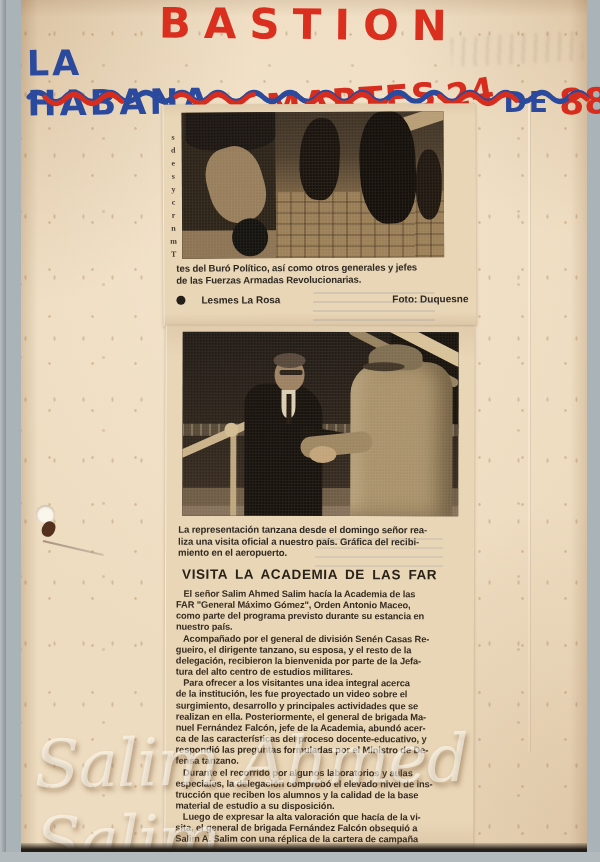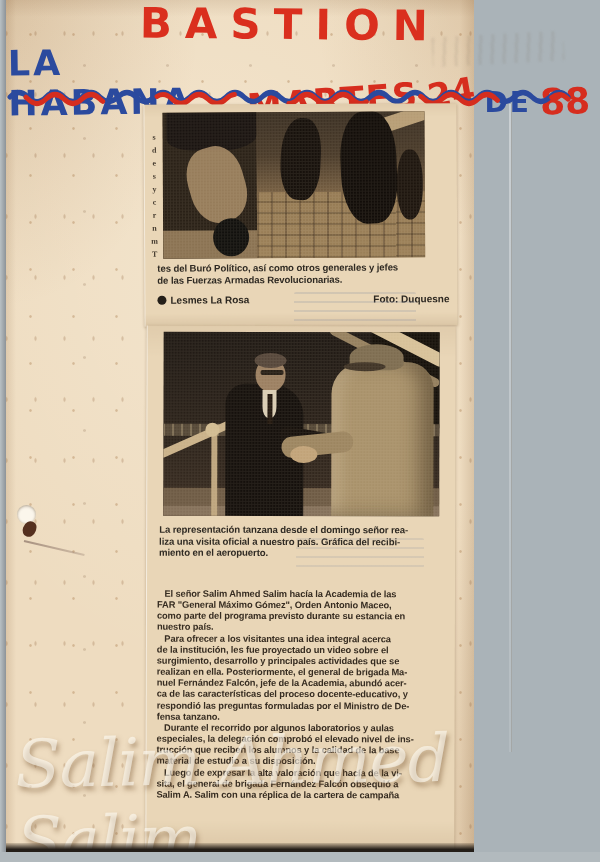--- a/index.html
+++ b/index.html
@@ -1,20 +1,20 @@
 <!DOCTYPE html>
 <html><head>
 <meta charset="utf-8">
 <style>
   html,body{margin:0;padding:0;background:#9aa1a6;}
   .stage{position:relative;width:600px;height:862px;overflow:hidden;
          background:#aab3b8;font-family:"Liberation Sans",sans-serif;}
 
   
-  .page{position:absolute;left:2px;top:0;width:472px;height:852px;
+  .page{position:absolute;left:21px;top:0;width:566px;height:852px;
     background:
       radial-gradient(90% 70% at 45% 30%, rgba(255,248,235,0.28), rgba(255,248,235,0) 70%),
       radial-gradient(140% 120% at 0% 0%, rgba(146,101,56,0.22), rgba(146,101,56,0) 30%),
       radial-gradient(120% 100% at 100% 0%, rgba(146,101,56,0.16), rgba(146,101,56,0) 28%),
       radial-gradient(150% 130% at 100% 100%, rgba(146,101,56,0.18), rgba(146,101,56,0) 32%),
       linear-gradient(90deg, rgba(120,80,40,0.22), rgba(120,80,40,0) 3%),
       linear-gradient(270deg, rgba(120,80,40,0.18), rgba(120,80,40,0) 3%),
       linear-gradient(180deg, rgba(120,80,40,0.15), rgba(120,80,40,0) 2%),
       #eedcc0;}
   .page::before{content:"";position:absolute;inset:0;pointer-events:none;
@@ -57,21 +57,21 @@
   .edge-letters{position:absolute;left:3px;top:26px;width:13px;font-family:"Liberation Serif",serif;
     font-size:8px;font-weight:bold;color:#463c30;line-height:13px;white-space:pre;text-align:center;}
 
   .newscaption{white-space:pre;overflow:hidden;font-weight:bold;color:#2f2a23;
     font-size:9.6px;line-height:11.5px;letter-spacing:-0.1px;}
   .cap1{position:absolute;left:12px;top:158px;width:294px;}
   .cap2{position:absolute;left:12px;top:198px;width:288px;}
 
   .byline-row{position:absolute;left:12px;top:190px;width:292px;display:flex;
     justify-content:space-between;align-items:center;font-size:10px;font-weight:bold;color:#2c2720;}
-  .byline-left{display:flex;align-items:center;gap:4px;}
+  .byline-left{display:flex;align-items:center;gap:16px;}
   .bullet{width:9px;height:9px;border-radius:50%;background:#241f19;display:inline-block;}
 
   .headline{position:absolute;left:16px;top:241px;font-size:13.5px;font-weight:bold;
     letter-spacing:0.6px;word-spacing:3px;color:#282219;}
   .article-body{position:absolute;left:10px;top:263px;width:296px;}
   .para{white-space:pre;overflow:hidden;font-size:9.3px;line-height:11.15px;
     font-weight:bold;color:#362c21;letter-spacing:-0.1px;}
 
   
   .photo{position:absolute;overflow:hidden;}
@@ -238,25 +238,30 @@
         <div class="p2-m1-arm"></div>
         <div class="p2-m2-body"></div>
         <div class="p2-m2-cap"></div>
         <div class="p2-m2-brim"></div>
         <div class="p2-m2-arm"></div>
         <div class="p2-hands"></div>
       </div>
       <div class="newscaption cap2">La representación tanzana desde el domingo señor rea-
 liza una visita oficial a nuestro país. Gráfica del recibi-
 miento en el aeropuerto.</div>
+      <div class="headline">VISITA LA ACADEMIA DE LAS FAR</div>
       <div class="article-body">
         <div class="para">   El señor Salim Ahmed Salim hacía la Academia de las
 FAR "General Máximo Gómez", Orden Antonio Maceo,
 como parte del programa previsto durante su estancia en
 nuestro país.</div>
+        <div class="para">   Acompañado por el general de división Senén Casas Re-
+gueiro, el dirigente tanzano, su esposa, y el resto de la
+delegación, recibieron la bienvenida por parte de la Jefa-
+tura del alto centro de estudios militares.</div>
         <div class="para">   Para ofrecer a los visitantes una idea integral acerca
 de la institución, les fue proyectado un video sobre el
 surgimiento, desarrollo y principales actividades que se
 realizan en ella. Posteriormente, el general de brigada Ma-
 nuel Fernández Falcón, jefe de la Academia, abundó acer-
 ca de las características del proceso docente-educativo, y
 respondió las preguntas formuladas por el Ministro de De-
 fensa tanzano.</div>
         <div class="para">   Durante el recorrido por algunos laboratorios y aulas
 especiales, la delegación comprobó el elevado nivel de ins-

